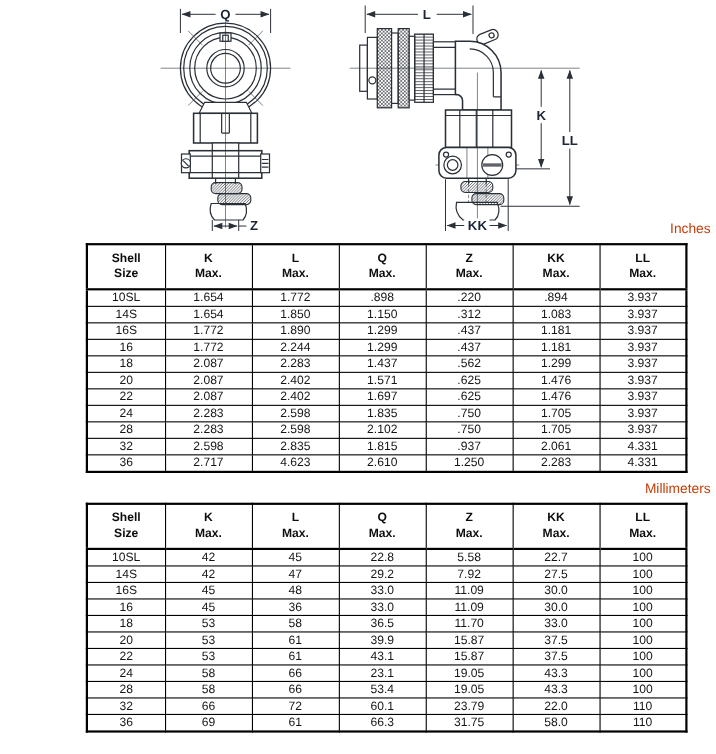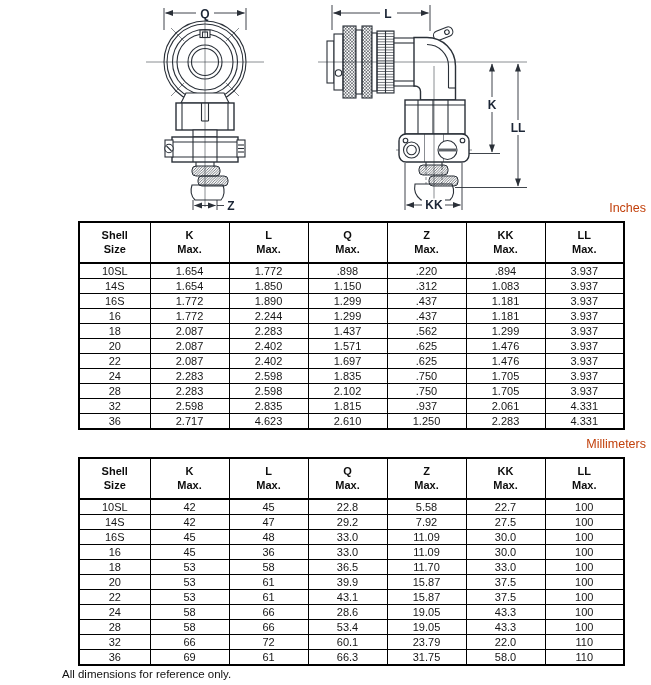--- a/index.html
+++ b/index.html
@@ -477,21 +477,21 @@
           <td>61</td>
           <td>43.1</td>
           <td>15.87</td>
           <td>37.5</td>
           <td>100</td>
         </tr>
         <tr>
           <td>24</td>
           <td>58</td>
           <td>66</td>
-          <td>28.6</td>
+          <td>23.1</td>
           <td>19.05</td>
           <td>43.3</td>
           <td>100</td>
         </tr>
         <tr>
           <td>28</td>
           <td>58</td>
           <td>66</td>
           <td>53.4</td>
           <td>19.05</td>
@@ -512,15 +512,14 @@
           <td>69</td>
           <td>61</td>
           <td>66.3</td>
           <td>31.75</td>
           <td>58.0</td>
           <td>110</td>
         </tr>
       </tbody>
   </table>
 
-  <div class="footnote">All dimensions for reference only.</div>
 
 </div>
 
 </body></html>

